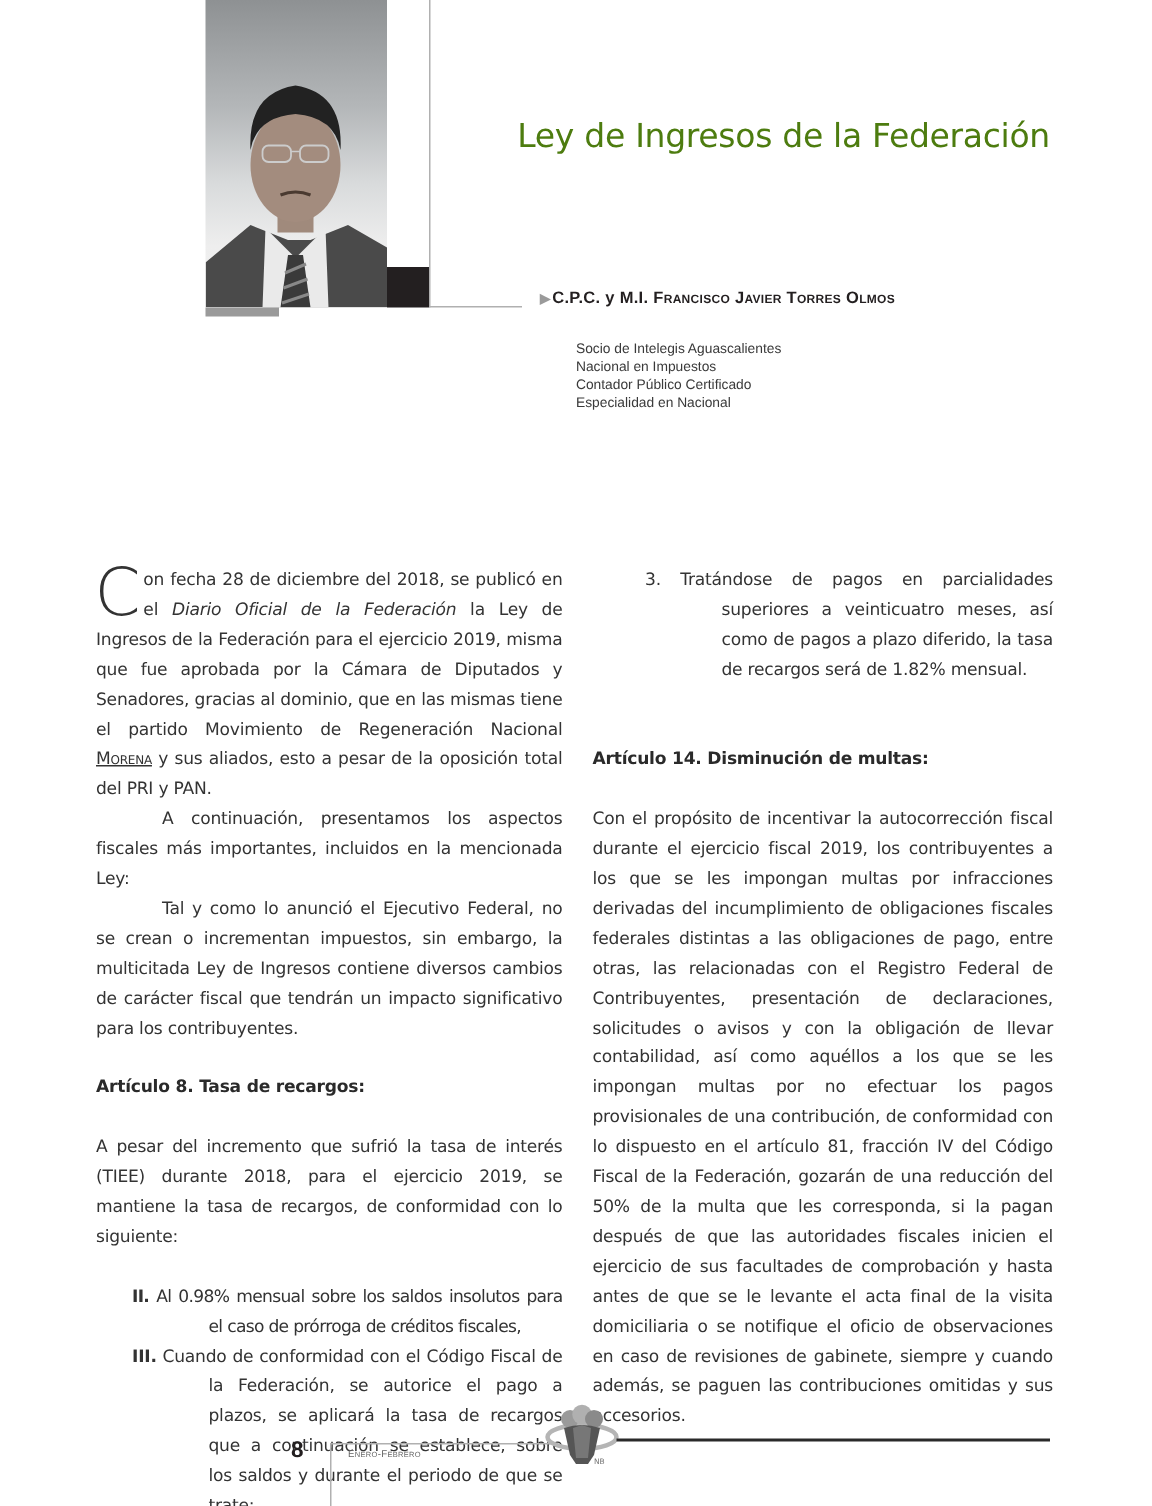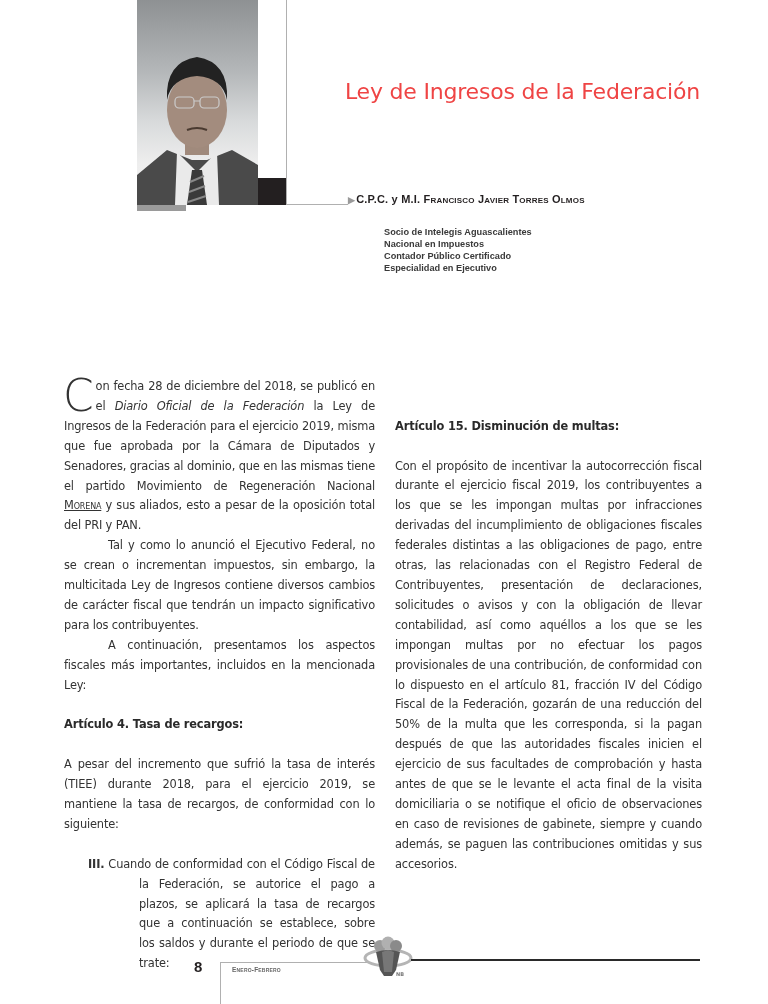--- a/index.html
+++ b/index.html
@@ -1,34 +1,34 @@
 <!DOCTYPE html>
 <html><head>
 <meta charset="utf-8">
 <style>
   html, body { margin:0; padding:0; background:#ffffff; }
   body { width:768px; height:1004px; position:relative; overflow:hidden; color:#2b2b2b;
          font-family:"DejaVu Sans", sans-serif; }
-  .abs { position:absolute;font-weight:bold; }
+  .abs { position:absolute; }
 
   
   #photo { left:137px; top:0; width:121px; height:205px;
            background:linear-gradient(180deg,#8e9193 0%,#b4b7b9 35%,#d9dbdc 60%,#eeeeee 80%,#f2f2f2 100%);
            overflow:hidden; }
   #photo svg { position:absolute; left:0; top:0; }
   #photo-bar { left:137px; top:205px; width:49px; height:6px; background:#9a9a9a; }
   #black-square { left:258px; top:178px; width:28px; height:27px; background:#231f20; }
   #vline { left:286px; top:0; width:1px; height:205px; background:#b0b0b0; }
   #hline { left:286px; top:204px; width:62px; height:1px; background:#b0b0b0; }
 
   #title { left:340px; top:64px; width:360px; text-align:right;
            font-family:"DejaVu Sans", sans-serif; font-size:22px; font-weight:normal;
-           color:#ef4444; letter-spacing:-0.2px; white-space:nowrap; }
+           color:#4d7c0f; letter-spacing:-0.2px; white-space:nowrap; }
 
-  #author { left:348px; top:193px; font-family:"Liberation Sans", sans-serif;
+  #author { left:360px; top:193px; font-family:"Liberation Sans", sans-serif;
             font-weight:bold; font-size:11px; color:#231f20; white-space:nowrap; letter-spacing:0.2px; }
   #author .tri { color:#9a9a9a; font-size:9px; margin-right:1px; }
   #author .sc { font-variant:small-caps; }
 
   #creds { left:384px; top:226px; font-family:"Liberation Sans", sans-serif; font-size:9.2px;
            line-height:12px; color:#3a3a3a; }
 
   
   .col { position:absolute; top:377px; font-family:"DejaVu Sans", sans-serif; font-size:11.4px;
          line-height:19.9px; color:#333; text-align:justify; letter-spacing:-0.15px; }
@@ -91,37 +91,39 @@
 <h1 id="title" class="abs">Ley de Ingresos de la Federación</h1>
 
 <div id="author" class="abs">
   <span class="tri">▶</span><span>C.P.C. y M.I. </span><span class="sc">Francisco Javier Torres Olmos</span>
 </div>
 
 <div id="creds" class="abs">
   <div>Socio de Intelegis Aguascalientes</div>
   <div>Nacional en Impuestos</div>
   <div>Contador Público Certificado</div>
-  <div>Especialidad en Ejecutivo</div>
+  <div>Especialidad en Nacional</div>
 </div>
 
 <div id="col-left" class="col">
   <p><span class="dropcap">C</span><span>on fecha 28 de diciembre del 2018, se publicó en el </span><i>Diario Oficial de la Federación</i><span> la Ley de Ingresos de la Federación para el ejercicio 2019, misma que fue aprobada por la Cámara de Diputados y Senadores, gracias al dominio, que en las mismas tiene el partido Movimiento de Regeneración Nacional </span><span class="smcap">Morena</span><span> y sus aliados, esto a pesar de la oposición total del PRI y PAN.</span></p>
+  <p class="indent">A continuación, presentamos los aspectos fiscales más importantes, incluidos en la mencionada Ley:</p>
   <p class="indent">Tal y como lo anunció el Ejecutivo Federal, no se crean o incrementan impuestos, sin embargo, la multicitada Ley de Ingresos contiene diversos cambios de carácter fiscal que tendrán un impacto significativo para los contribuyentes.</p>
-  <p class="indent">A continuación, presentamos los aspectos fiscales más importantes, incluidos en la mencionada Ley:</p>
-  <p class="heading">Artículo 4. Tasa de recargos:</p>
+  <p class="heading">Artículo 8. Tasa de recargos:</p>
   <p>A pesar del incremento que sufrió la tasa de interés (TIEE) durante 2018, para el ejercicio 2019, se mantiene la tasa de recargos, de conformidad con lo siguiente:</p>
   <div class="gap"></div>
+  <p class="roman-item tight"><b>II.</b> <span>Al 0.98% mensual sobre los saldos insolutos para el caso de prórroga de créditos fiscales,</span></p>
   <p class="roman-item"><b>III.</b> <span>Cuando de conformidad con el Código Fiscal de la Federación, se autorice el pago a plazos, se aplicará la tasa de recargos que a continuación se establece, sobre los saldos y durante el periodo de que se trate:</span></p>
 
 </div>
 
 <div id="col-right" class="col">
+  <p class="num-item-r"><span>3.</span> <span>Tratándose de pagos en parcialidades superiores a veinticuatro meses, así como de pagos a plazo diferido, la tasa de recargos será de 1.82% mensual.</span></p>
   <div class="gap"></div>
-  <p class="heading">Artículo 15. Disminución de multas:</p>
+  <p class="heading">Artículo 14. Disminución de multas:</p>
   <p>Con el propósito de incentivar la autocorrección fiscal durante el ejercicio fiscal  2019, los contribuyentes a los que se les impongan multas por infracciones derivadas del incumplimiento de obligaciones fiscales federales distintas a las obligaciones de pago, entre otras, las relacionadas con el Registro Federal de Contribuyentes, presentación de declaraciones, solicitudes o avisos y con la obligación de llevar contabilidad, así como aquéllos a los que se les impongan multas por no efectuar los pagos provisionales de una contribución, de conformidad con lo dispuesto en el artículo 81, fracción IV del Código Fiscal de la Federación, gozarán de una reducción del 50% de la multa que les corresponda, si la pagan después de que las autoridades fiscales inicien el ejercicio de sus facultades de comprobación y hasta antes de que se le levante el acta final de la visita domiciliaria o se notifique el oficio de observaciones en caso de revisiones de gabinete, siempre y cuando además, se paguen las contribuciones omitidas y sus accesorios.</p>
 </div>
 
 <div id="page-num" class="abs">8</div>
 <div id="footer-vline" class="abs"></div>
 <div id="footer-hline" class="abs"></div>
 <div id="footer-text" class="abs">Enero-Febrero</div>
 <div id="footer-logo" class="abs">
   <svg width="50" height="42" viewBox="0 0 50 42">
     <ellipse cx="25" cy="22" rx="23" ry="8" fill="none" stroke="#b5b5b5" stroke-width="3"></ellipse>

